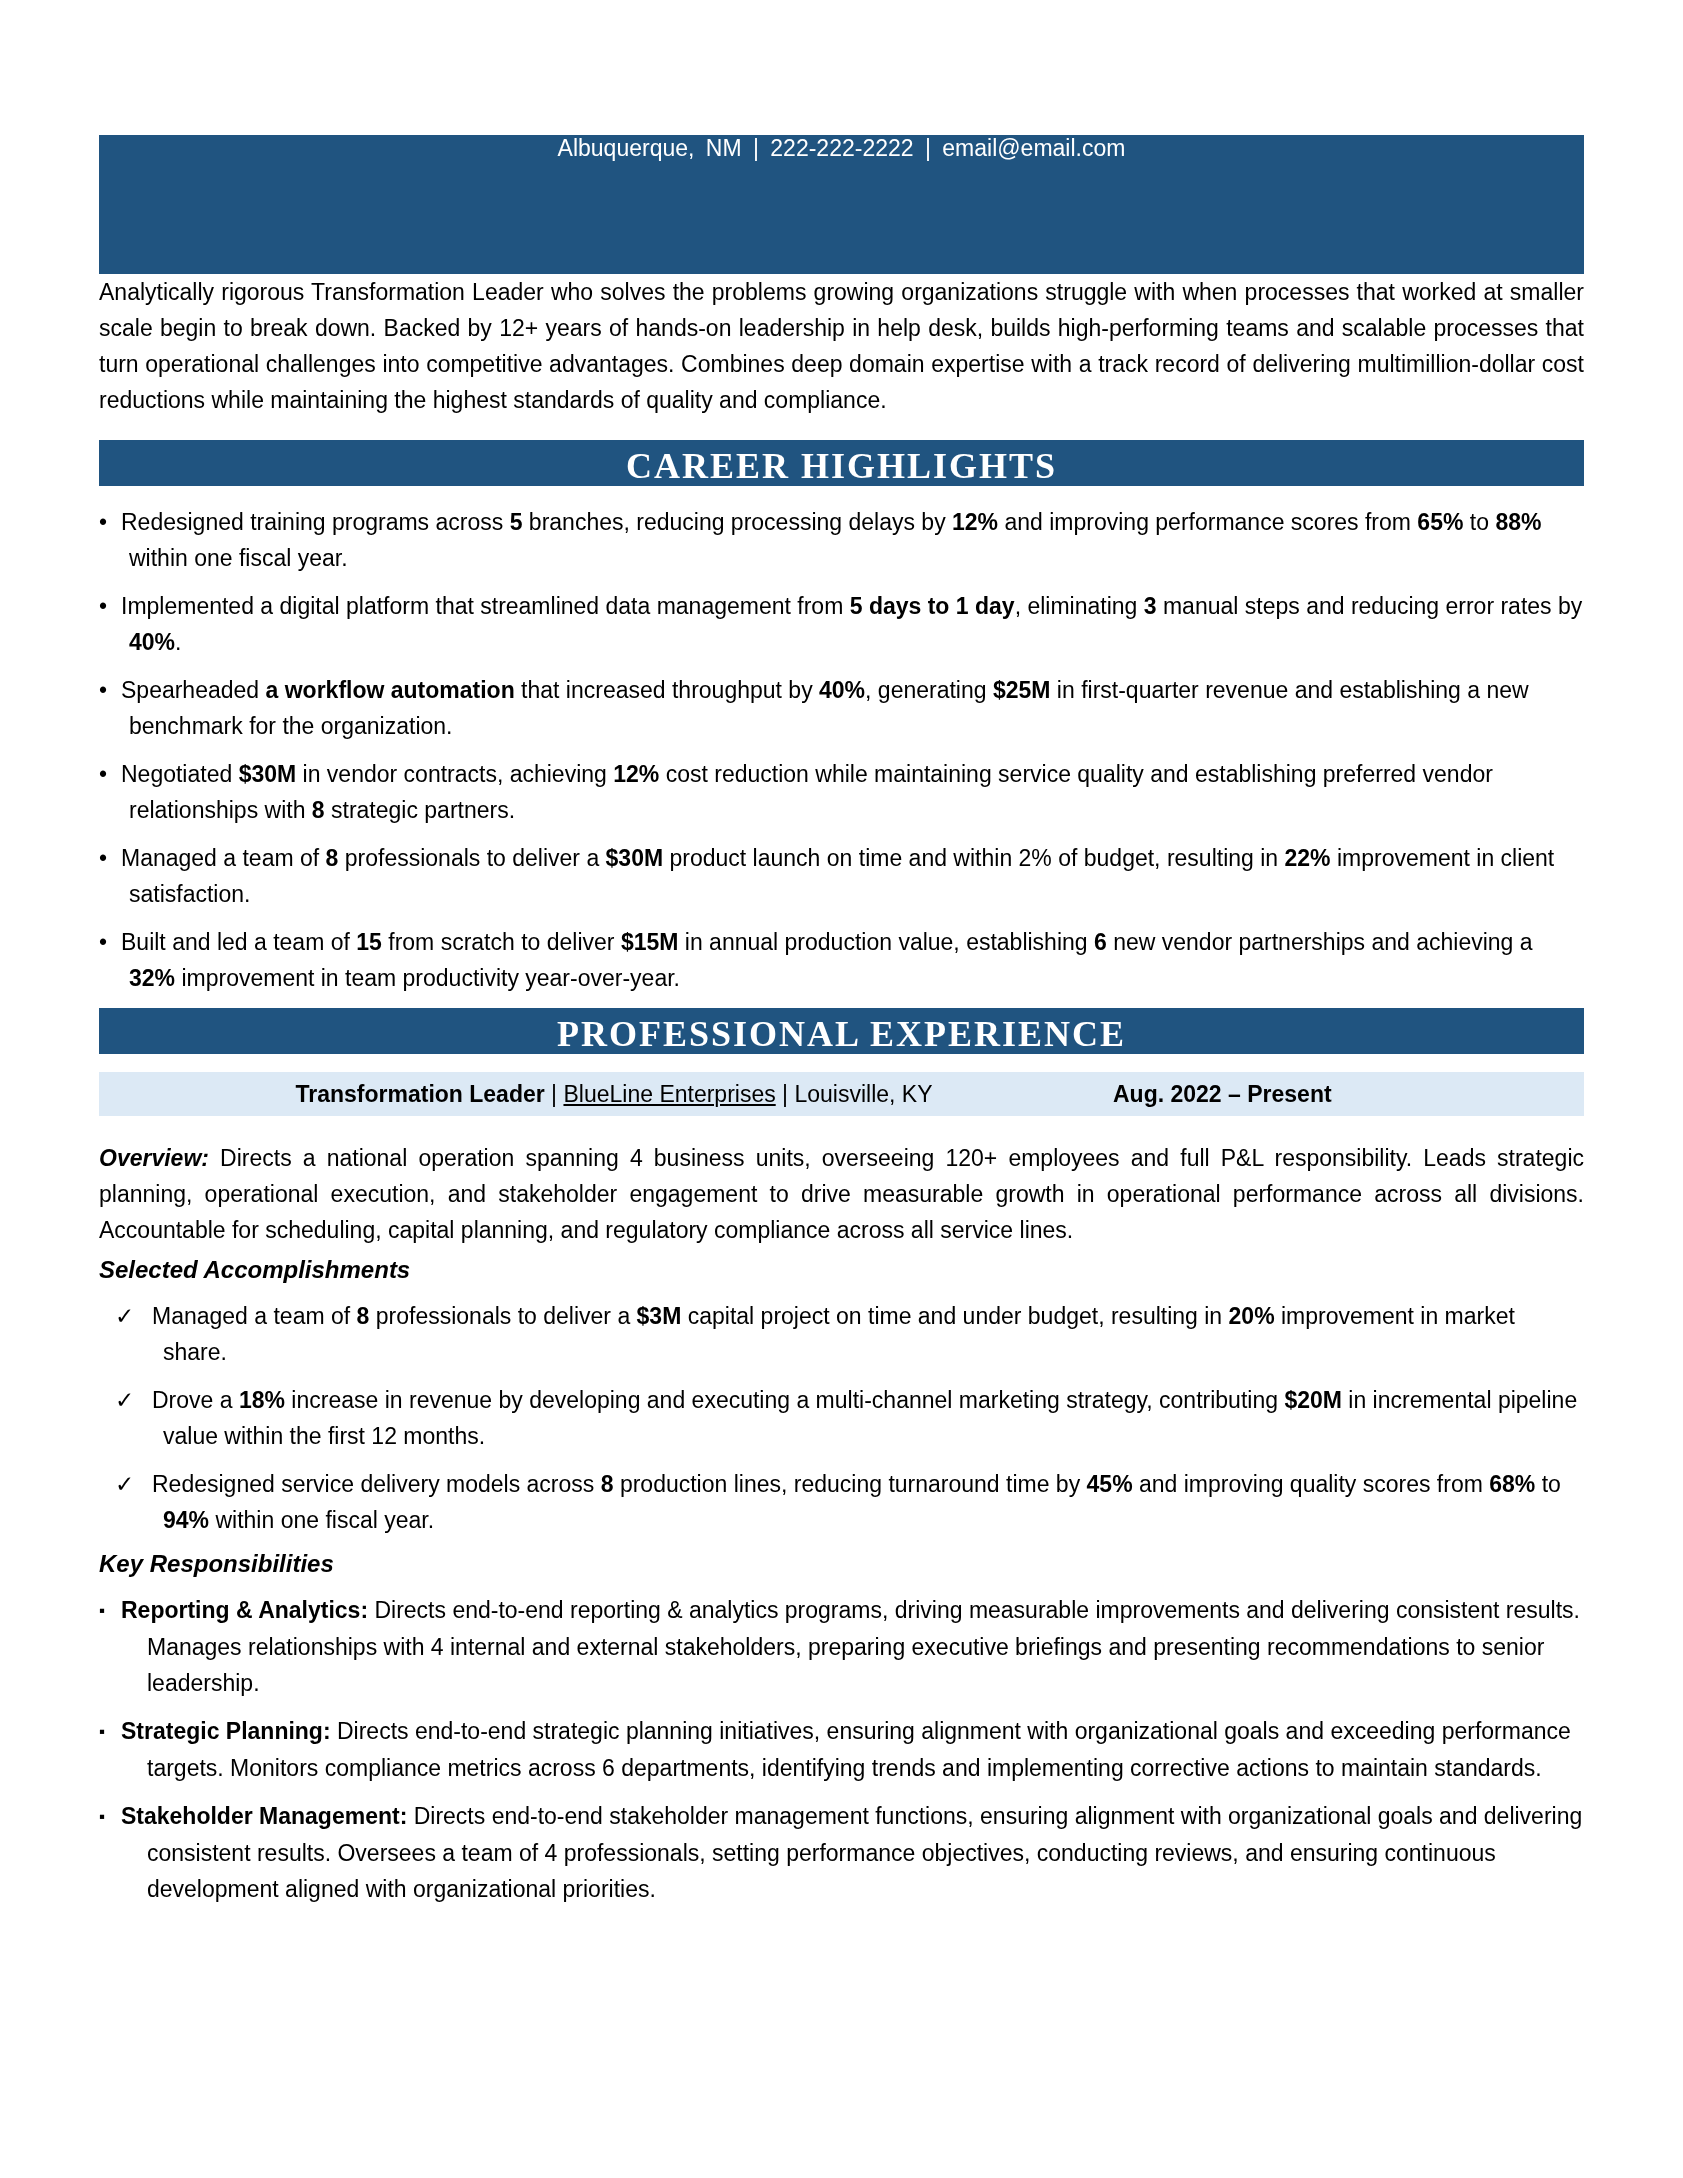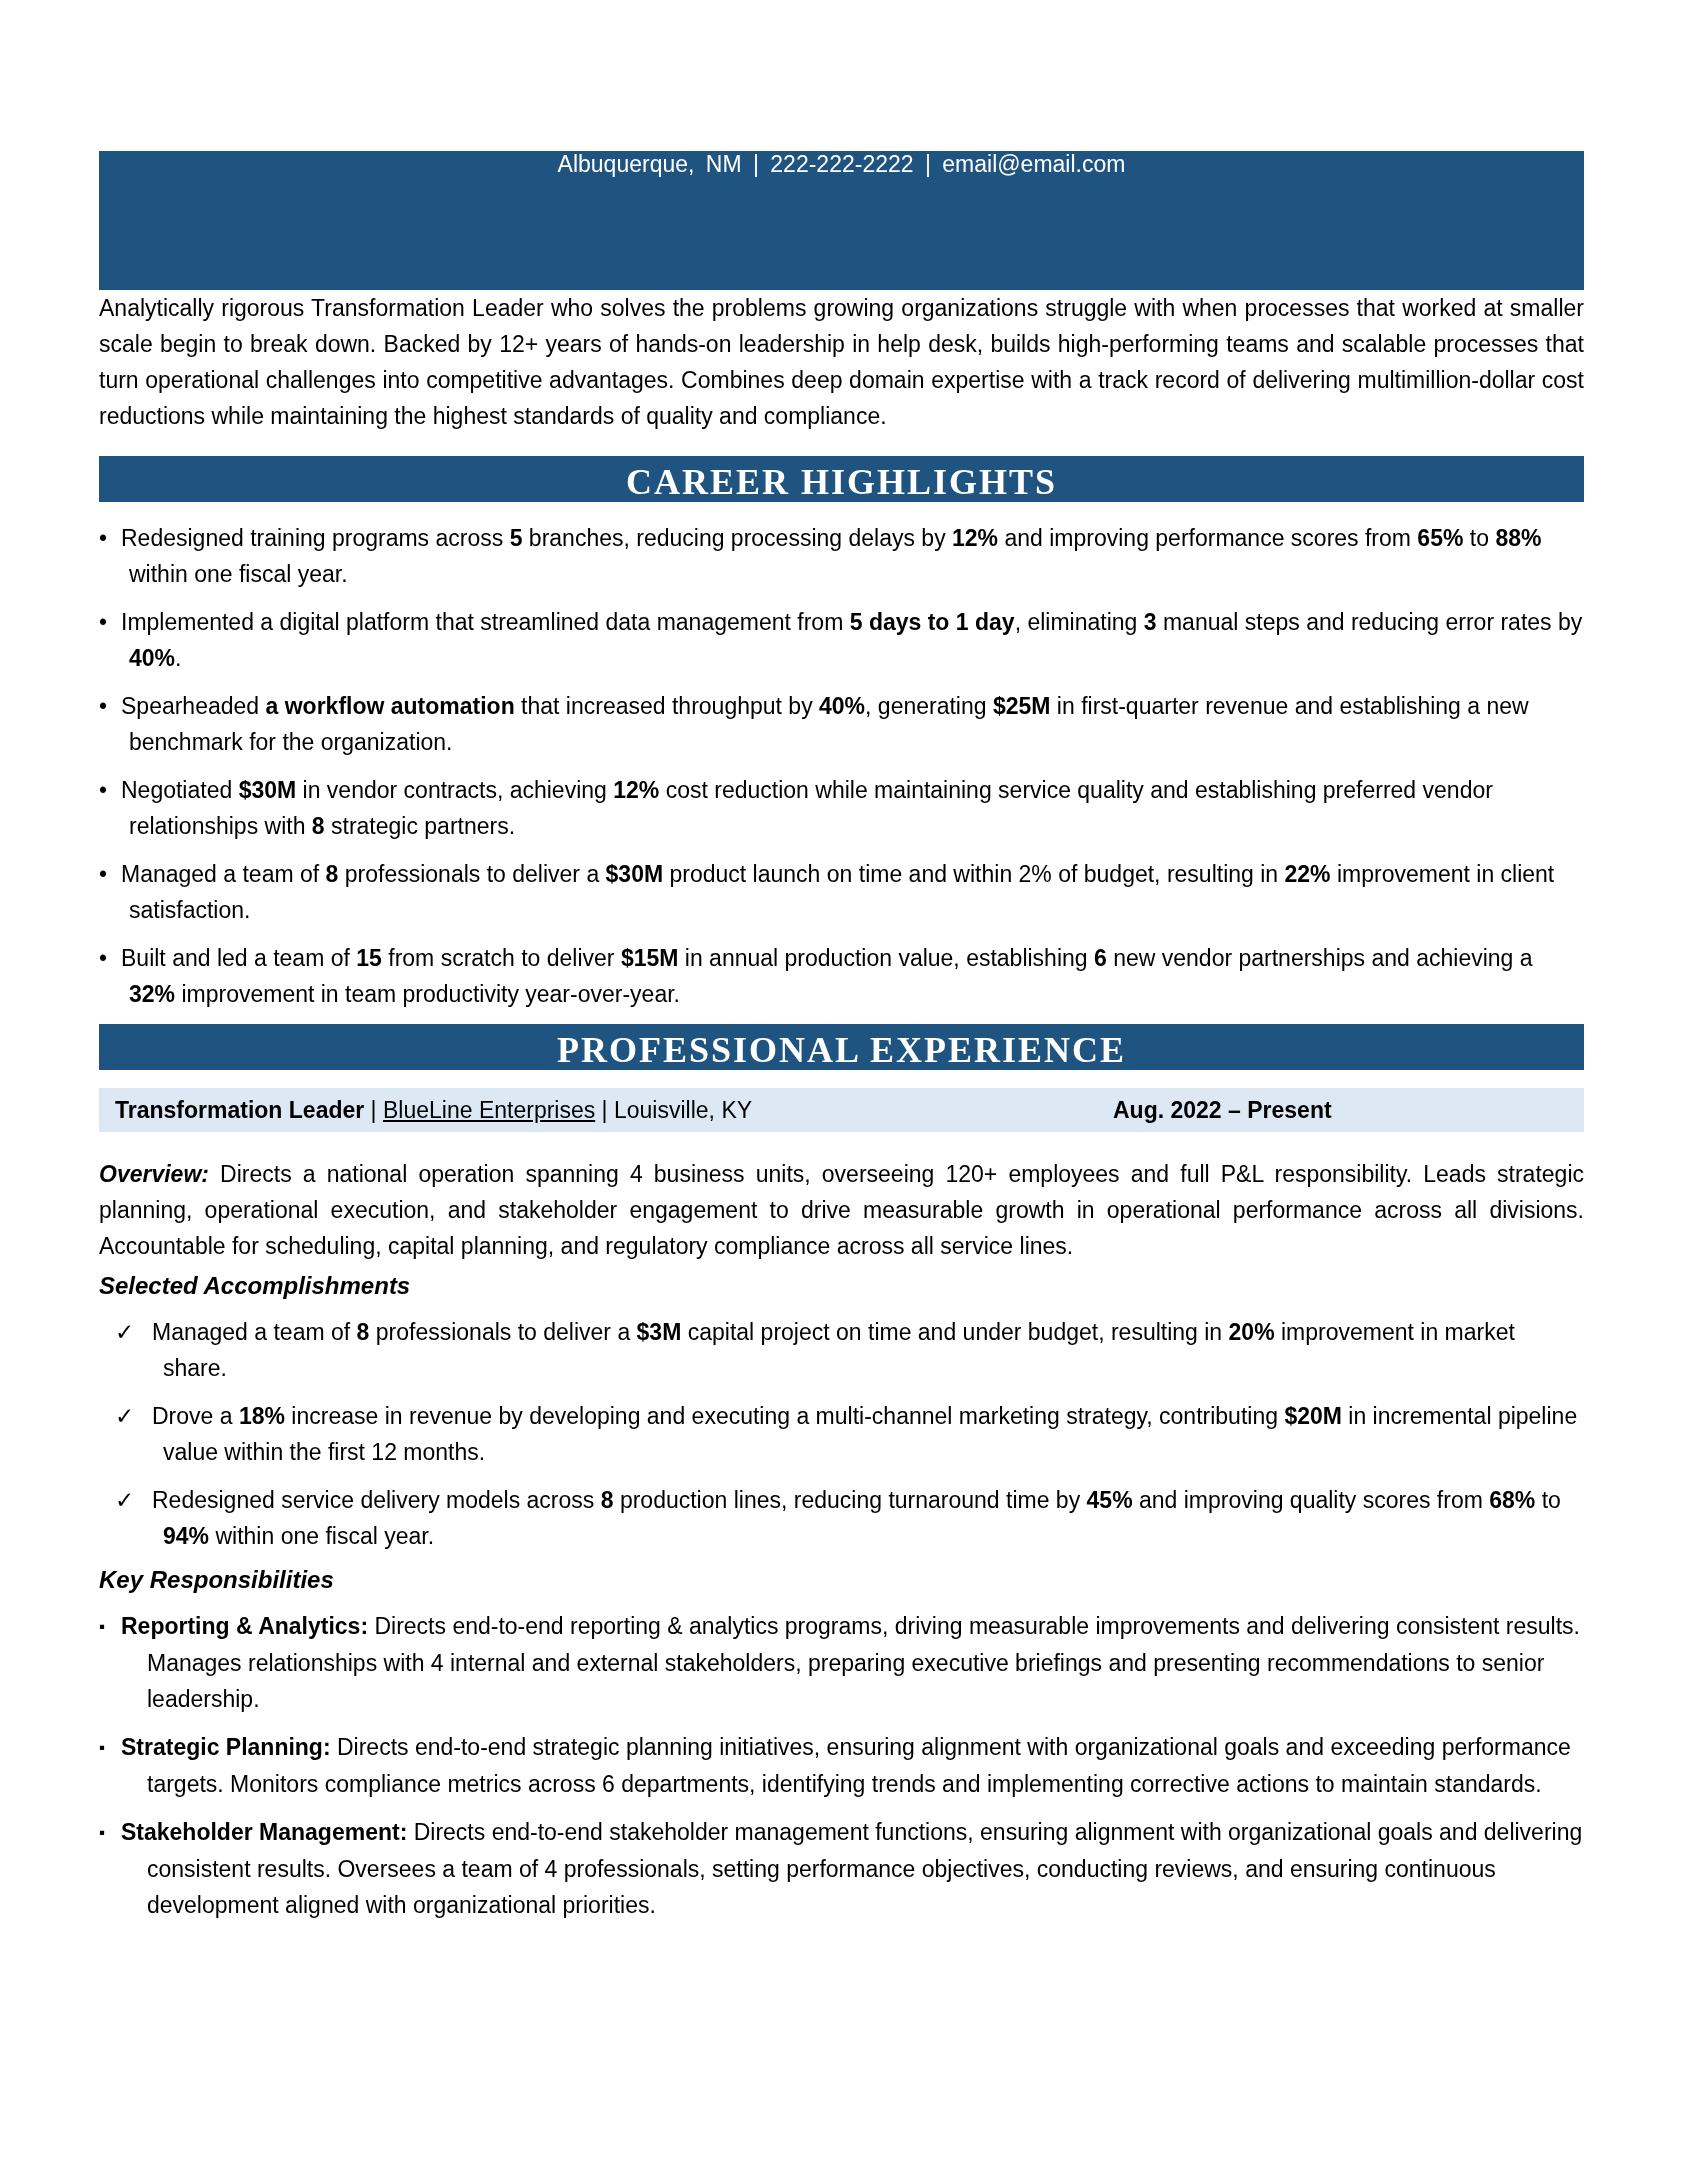--- a/index.html
+++ b/index.html
@@ -1,21 +1,21 @@
 <!DOCTYPE html>
 <html style="--banner-blue: #205480; --title-navy: #1F3864; --row-light-blue: #DCE9F5;"><head>
 <meta charset="utf-8">
 <style>
   html,body{margin:0;padding:0;background:#ffffff;}
   body{width:1683px;height:2178px;font-family:"Liberation Sans",sans-serif;color:#000;position:relative;overflow:hidden;}
   .page{padding:131px 99px 0 99px;}
 
   .banner{background:var(--banner-blue,#205480);height:139px;text-align:center;color:#fff;}
   .name{font-family:"Liberation Serif",serif;font-weight:bold;font-size:53px;letter-spacing:3px;padding-top:16px;}
-  .contact{font-size:23px;margin-top:20px;word-spacing:5px;}
+  .contact{font-size:23px;margin-top:4px;word-spacing:5px;}
 
   .title-line{font-family:"Liberation Serif",serif;color:var(--title-navy,#1F3864);font-size:34px;font-weight:bold;
     letter-spacing:1.5px;text-align:center;margin:26px 0 16px 0;word-spacing:4px;}
 
   .summary{font-size:23px;line-height:36px;text-align:justify;margin:0 0 22px 0;}
 
   .section-banner{background:var(--banner-blue,#205480);color:#fff;font-family:"Liberation Serif",serif;font-weight:bold;
     font-size:36px;letter-spacing:2px;text-align:center;height:46px;line-height:53px;margin:0 0 18px 0;}
 
   .list{margin:0 0 6px 0;}
@@ -23,21 +23,21 @@
   .marker{display:inline-block;text-indent:0;}
   .list-dot .bullet{padding-left:30px;text-indent:-30px;}
   .list-dot .marker{width:22px;}
   .list-check .bullet{padding-left:48px;text-indent:-48px;margin-left:16px;}
   .list-check .marker{width:37px;}
   .list-square .bullet{padding-left:48px;text-indent:-48px;}
   .list-square .marker{width:22px;font-size:17px;vertical-align:2px;}
 
   .job-row{background:var(--row-light-blue,#DCE9F5);height:44px;display:flex;align-items:center;
     padding:0 16px;font-size:23px;margin:2px 0 24px 0;}
-  .job-left{flex:1;white-space:nowrap;}
+  .job-left{flex:1;white-space:nowrap;text-align:center;}
   .job-dates{font-weight:bold;width:455px;white-space:nowrap;}
 
   .overview{font-size:23px;line-height:36px;text-align:justify;margin:0 0 8px 0;}
   .subheading{font-size:24px;font-style:italic;font-weight:bold;margin:4px 0 14px 0;}
 
   .b{font-weight:bold;}
   .i{font-style:italic;}
   .u{text-decoration:underline;}
 </style>
 </head>

